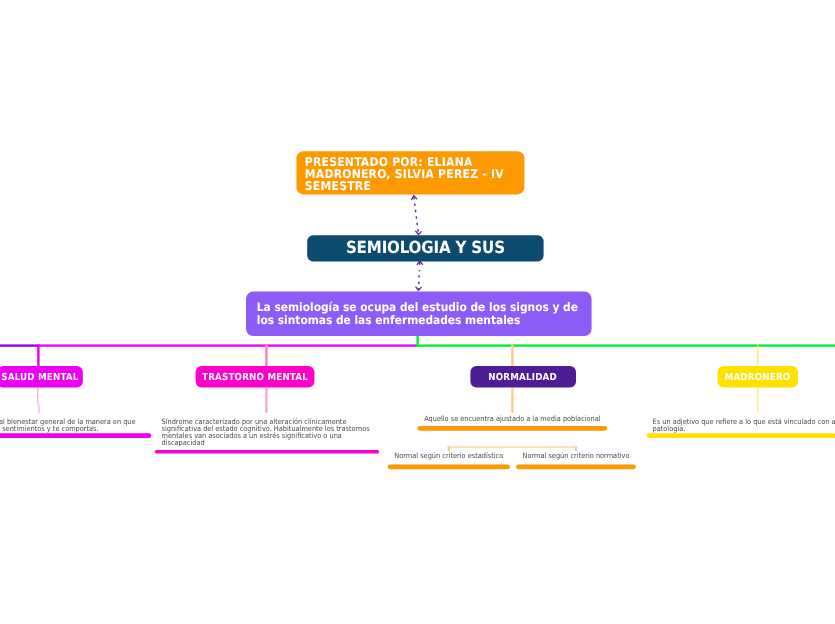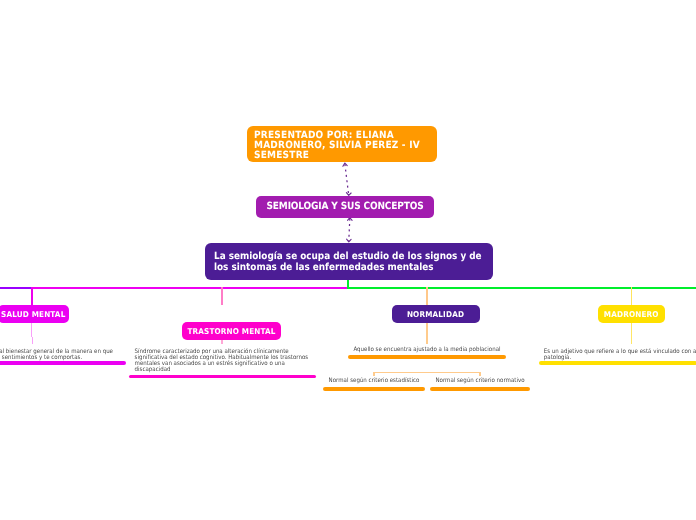--- a/index.html
+++ b/index.html
@@ -5,30 +5,30 @@
   html,body{margin:0;padding:0;}
   body{width:696px;height:520px;background:#ffffff;overflow:hidden;
        font-family:"DejaVu Sans",sans-serif;font-stretch:condensed;
        -webkit-font-smoothing:antialiased;text-rendering:geometricPrecision;}
   .stage{position:absolute;left:0;top:0;width:696px;height:520px;overflow:hidden;}
 
   .node{position:absolute;box-sizing:border-box;color:#ffffff;font-weight:bold;}
 
   #node-presented{left:247px;top:126px;width:190px;height:36px;background:#FF9900;
     border-radius:6px;font-size:10px;line-height:10.1px;padding:4.5px 7px;letter-spacing:0.22px;}
-  #node-title{left:256px;top:196px;width:178px;height:22px;background:#a21caf;
-    border-radius:5px;font-size:10px;line-height:22px;text-align:center;letter-spacing:-0.15px;}
-  #node-definition{left:205px;top:243px;width:288px;height:37px;background:#4c1d95;
+  #node-title{left:256px;top:196px;width:197px;height:22px;background:#0c4a6e;
+    border-radius:5px;font-size:14px;line-height:22px;text-align:center;letter-spacing:-0.15px;}
+  #node-definition{left:205px;top:243px;width:288px;height:37px;background:#8b5cf6;
     border-radius:6px;font-size:9.85px;line-height:10.5px;padding:9px 9px;letter-spacing:0.0px;}
 
   
   .pill{position:absolute;box-sizing:border-box;color:#fff;font-weight:bold;border-radius:5px;
     text-align:center;letter-spacing:0.17px;font-size:8.05px;white-space:nowrap;}
   #pill-salud{left:-2.5px;top:304.7px;width:71.5px;height:18px;line-height:19.2px;background:#EB00F2;}
-  #pill-trastorno{left:182px;top:304.7px;width:99px;height:18px;line-height:19.2px;background:#FF00CC;margin-top:17px;}
+  #pill-trastorno{left:163px;top:304.7px;width:99px;height:18px;line-height:19.2px;background:#FF00CC;}
   #pill-normalidad{left:391.5px;top:304.7px;width:88px;height:18px;line-height:19.2px;background:#4c1d95;}
   #pill-patologico{left:597.5px;top:304.7px;width:67.5px;height:18px;line-height:19.2px;background:#FFE000;}
 
   
   .leaf{position:absolute;color:#4a4a4a;font-size:6.1px;line-height:6.25px;font-weight:normal;letter-spacing:0px;}
 
   
   .bar{position:absolute;height:3.4px;border-radius:2px;}
 
   

